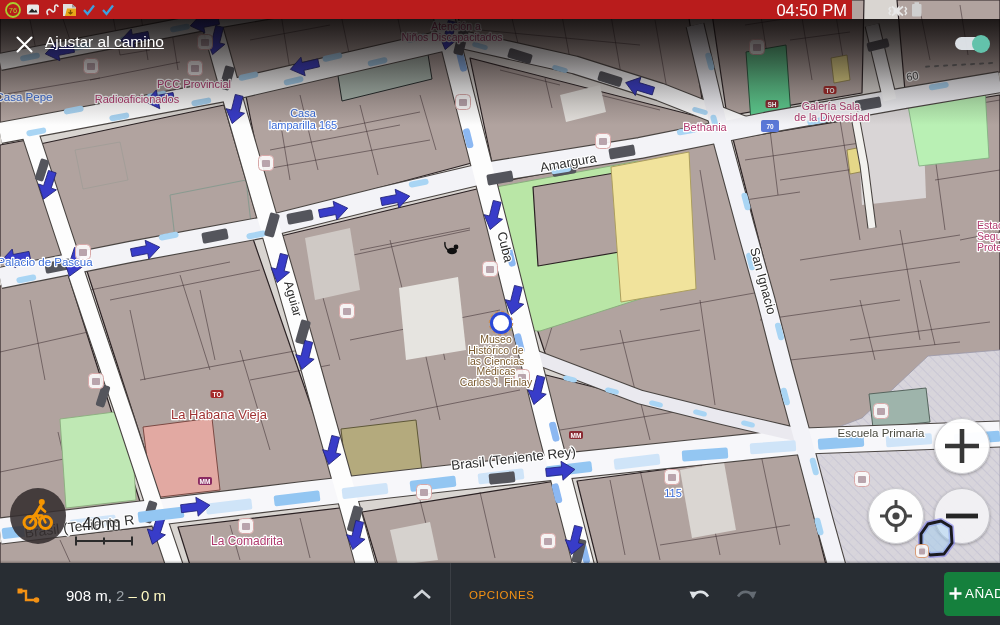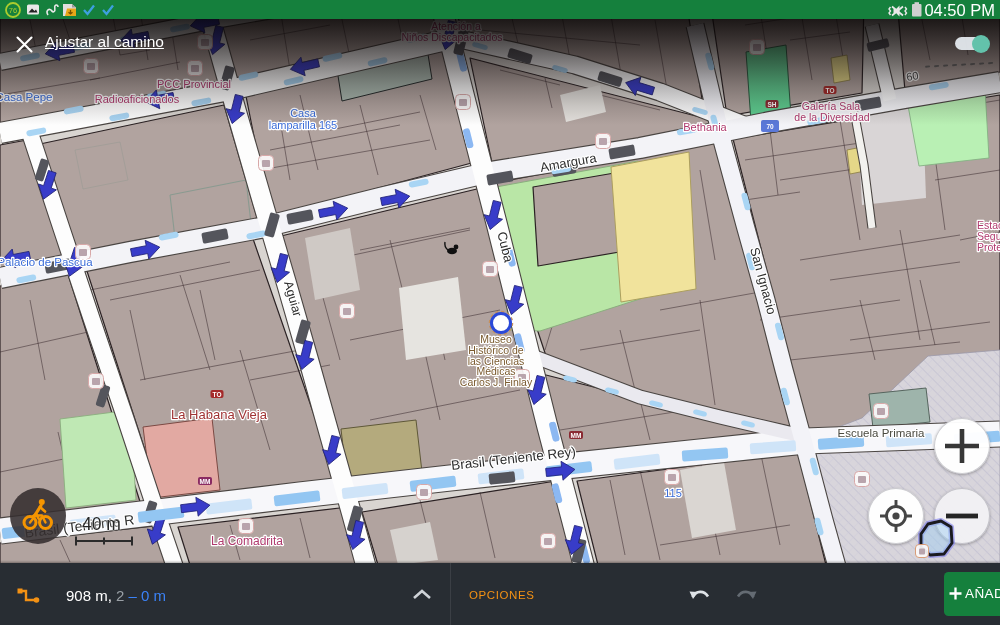--- a/index.html
+++ b/index.html
@@ -1,19 +1,19 @@
 <!DOCTYPE html>
 <html><head><meta charset="utf-8">
 <style>
 html,body{margin:0;padding:0;background:#000;}
 #app{position:relative;width:1000px;height:625px;overflow:hidden;font-family:"Liberation Sans",sans-serif;}
 #map{position:absolute;left:0;top:0;}
 #grad{position:absolute;left:0;top:19px;width:1000px;height:106px;
 background:linear-gradient(to bottom,rgba(6,3,3,0.87) 0%,rgba(12,8,8,0.72) 20%,rgba(18,13,13,0.52) 42%,rgba(20,16,16,0.30) 63%,rgba(20,16,16,0.13) 82%,rgba(0,0,0,0) 100%);pointer-events:none;}
-#statusbar{position:absolute;left:0;top:0;width:1000px;height:19px;background:#15803d;}
+#statusbar{position:absolute;left:0;top:0;width:852px;height:19px;background:#b91c1c;}
 #title{position:absolute;left:45px;top:33px;color:#fff;font-size:15.5px;text-decoration:underline;}
 .circ{position:absolute;width:56px;height:56px;border-radius:50%;background:rgba(255,255,255,0.97);
 box-shadow:0 1px 3px rgba(0,0,0,0.3), inset 0 0 0 1px rgba(110,110,120,0.35);}
 #bottombar{position:absolute;left:0;top:563px;width:1000px;height:62px;background:#282d33;box-shadow:0 -1.5px 2px rgba(0,0,0,0.35);}
 #bottombar .divider{position:absolute;left:450px;top:0;width:1px;height:62px;background:rgba(255,255,255,0.09);}
 #dist{position:absolute;left:66px;top:24px;font-size:15px;color:#fff;}
 #opciones{position:absolute;left:469px;top:26px;font-size:11.5px;font-weight:normal;color:#f39114;letter-spacing:0.6px;}
 #anadir{position:absolute;left:912px;top:9px;width:79px;height:44px;background:#15803d;border-radius:4.5px;
 color:#fff;font-size:13.5px;text-align:center;line-height:44px;letter-spacing:0.4px;margin-left:32px;}
 #time{position:absolute;right:5px;top:0.5px;color:#fff;font-size:16.5px;}
@@ -516,21 +516,21 @@
     </svg>
 <div id="title">Ajustar al camino</div>
 
 <div id="bottombar">
 <div class="divider"></div>
 <svg style="position:absolute;left:17px;top:24px" width="24" height="18">
 <path d="M3,4 L9,4 L9,13 L19,13" fill="none" stroke="#f39114" stroke-width="2.4"></path>
 <rect x="0.5" y="1.5" width="5" height="5" fill="#f39114"></rect>
 <circle cx="19.5" cy="13" r="2.8" fill="#f39114"></circle>
 </svg>
-<div id="dist">908 m, <span style="color:#9aa0a6">2</span> <span style="color:#3b82f6">– 0 m</span></div>
+<div id="dist">908 m, <span style="color:#9aa0a6">2</span> <span style="color:#fef9c3">– 0 m</span></div>
 <svg style="position:absolute;left:411px;top:25px" width="22" height="14">
 <path d="M3,10 L11,3 L19,10" fill="none" stroke="#cfd3d8" stroke-width="2.6"></path>
       </svg>
 <div id="opciones">OPCIONES</div>
 <svg style="position:absolute;left:689px;top:24px" width="22" height="16">
 <path d="M3.5,10 C7,3.5 15,3 19,9.5" fill="none" stroke="#dfe3e8" stroke-width="2.6"></path>
 <path d="M0.5,4.5 L9,5 L4,12 Z" fill="#dfe3e8"></path>
       </svg>
 <svg style="position:absolute;left:735px;top:24px" width="22" height="16">
 <path d="M18.5,10 C15,3.5 7,3 3,9.5" fill="none" stroke="#646b73" stroke-width="2.6"></path>

